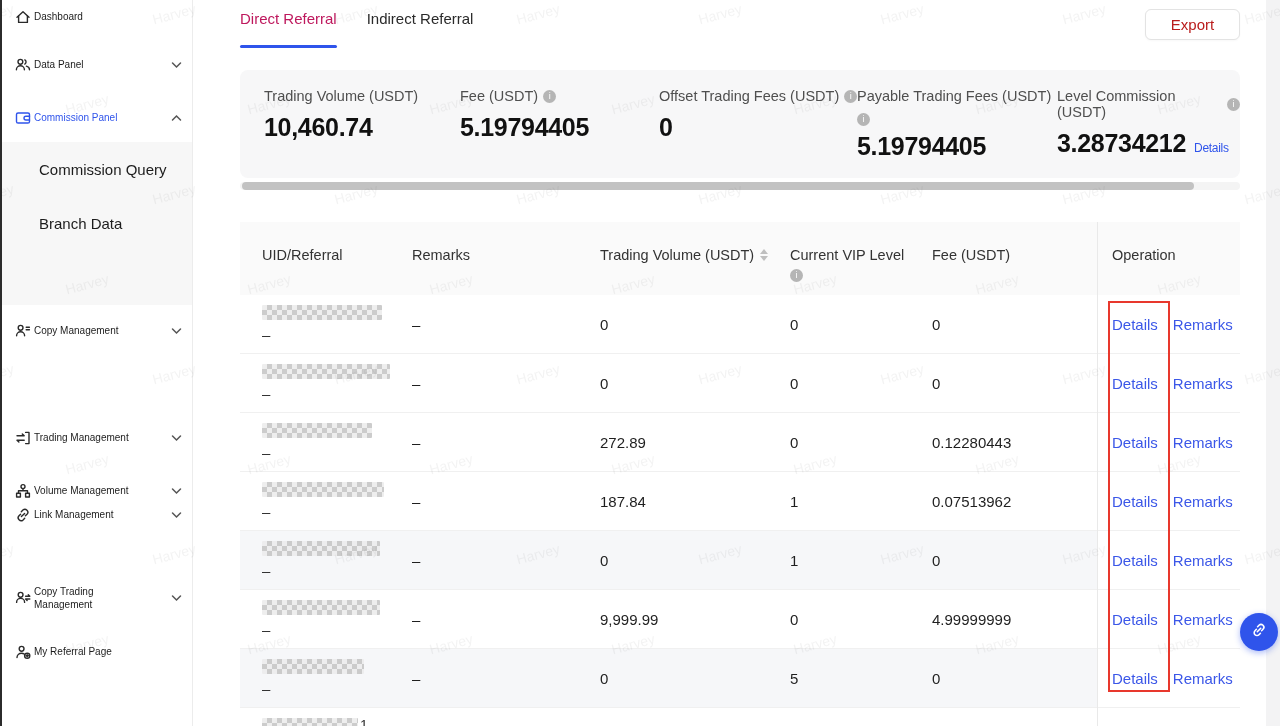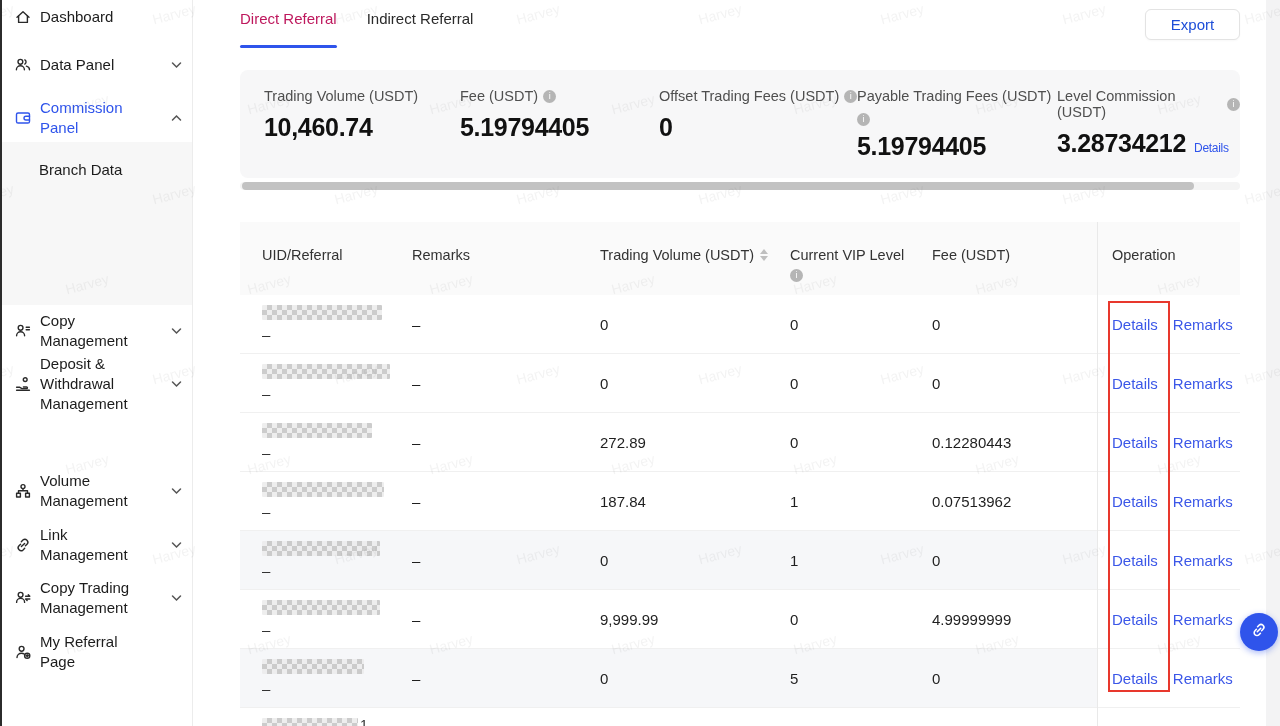--- a/index.html
+++ b/index.html
@@ -5,34 +5,34 @@
   * { margin:0; padding:0; box-sizing:border-box; }
   html,body { width:1280px; height:726px; overflow:hidden; }
   body { font-family:"Liberation Sans", sans-serif; background:#fff; position:relative; color:#1f1f1f; }
   #app { position:absolute; inset:0; }
 
   
   .left-edge { position:absolute; left:0; top:0; width:2px; height:726px; background:#2b2b2b; }
   .sidebar { position:absolute; left:2px; top:0; width:191px; height:726px; background:#fff; border-right:1px solid #ececec; }
   .side-item { position:absolute; left:0; width:100%; display:flex; align-items:center; padding:0 10px 0 10px; cursor:pointer; }
   .side-item .icn { width:22px; flex:0 0 22px; display:flex; align-items:center; justify-content:center; }
-  .side-item .lbl { margin-left:6px; font-size:15px; color:#1c1c1c; line-height:1.32; width:116px; }
+  .side-item .lbl { font-size:10px; color:#1c1c1c; line-height:1.32; width:116px; }
   .side-item .chev { margin-left:auto; display:flex; }
   .side-item.active .lbl { color:#2f54eb; }
   .submenu { position:absolute; left:0; top:142px; width:100%; height:163px; background:#f7f7f7; }
   .sub-item { position:relative; height:54px; display:flex; align-items:center; padding-left:37px; font-size:15px; color:#1c1c1c; cursor:pointer; }
   .sub-item.active { background:#eaf0fc; color:#2f54eb; }
   .sub-item.active .active-bar { position:absolute; right:0; top:7px; bottom:7px; width:4px; background:#2f54eb; }
 
   
   .tabbar { position:absolute; left:240px; top:10px; height:38px; display:flex; gap:30px; }
   .tab { font-size:15px; color:#2a2a2a; position:relative; cursor:pointer; padding-bottom:14px; }
   .tab.active { color:#be185d; }
   .tab.active::after { content:""; position:absolute; left:0; right:0; bottom:0; height:3px; background:#2f54eb; border-radius:2px; }
-  .export-btn { position:absolute; right:40px; top:9px; width:95px; height:31px; background:#fff; border:1px solid #e3e3e3; border-radius:6px; font-size:15px; color:#1d4ed8; display:flex; align-items:center; justify-content:center; cursor:pointer; box-shadow:0 1px 2px rgba(0,0,0,.03); }
+  .export-btn { position:absolute; right:40px; top:9px; width:95px; height:31px; background:#fff; border:1px solid #e3e3e3; border-radius:6px; font-size:15px; color:#b91c1c; display:flex; align-items:center; justify-content:center; cursor:pointer; box-shadow:0 1px 2px rgba(0,0,0,.03); }
 
   .stats-card { position:absolute; left:240px; top:70px; width:1000px; height:108px; background:#f7f7f8; border-radius:8px; }
   .stat { position:absolute; top:18px; }
   .stat .s-label { font-size:14.5px; color:#4f4f4f; display:flex; align-items:center; gap:5px; }
   .stat .s-value { margin-top:9px; font-size:25px; font-weight:700; color:#111; letter-spacing:-.3px; display:flex; align-items:baseline; gap:8px; }
   .stat .s-details { font-size:12px; color:#2f54eb; font-weight:400; cursor:pointer; }
   .info { display:inline-block; width:13px; height:13px; border-radius:50%; background:#b5b5b5; color:#fff; font-size:9px; line-height:13px; text-align:center; flex:0 0 13px; }
   .info::after { content:"i"; font-style:normal; }
 
   .hscroll { position:absolute; left:240px; top:182px; width:1000px; height:8px; background:#f4f4f4; border-radius:4px; }
@@ -123,75 +123,78 @@
       <span class="lbl">Commission Panel</span>
       <span class="chev">
         <svg width="11" height="8" viewBox="0 0 11 8" fill="none" stroke="#555" stroke-width="1.5" stroke-linecap="round">
             <path d="M1.5 6 5.5 2 9.5 6"></path>
           </svg>
       </span>
     </div>
 
     <div class="submenu">
       <div class="sub-item">
+        <span>Commission Query</span>
+      </div>
+      <div class="sub-item">
         <span>Branch Data</span>
       </div>
     </div>
 
     <div class="side-item" style="top:314px;height:34px;">
       <span class="icn">
         <svg class="icon" width="18" height="18" viewBox="0 0 18 18" fill="none" stroke="#2a2a2a" stroke-width="1.4" stroke-linecap="round" stroke-linejoin="round">
             <circle cx="6.6" cy="5.8" r="2.4"></circle>
             <path d="M2.6 13.8c0-2.2 1.8-4 4-4s4 1.8 4 4"></path>
             <path d="M12.2 5.2h3.2M12.2 7.8h3.2"></path>
           </svg>
       </span>
       <span class="lbl">Copy Management</span>
       <span class="chev">
         <svg width="11" height="8" viewBox="0 0 11 8" fill="none" stroke="#555" stroke-width="1.5" stroke-linecap="round">
             <path d="M1.5 2 5.5 6 9.5 2"></path>
           </svg>
       </span>
     </div>
 
-    <div class="side-item" style="top:352px;height:64px;">
-      <span class="icn">
-        <svg class="icon" width="18" height="18" viewBox="0 0 18 18" fill="none" stroke="#2a2a2a" stroke-width="1.4" stroke-linecap="round" stroke-linejoin="round">
-            <circle cx="11.2" cy="4.6" r="1.9"></circle>
-            <path d="M2.6 12.2h2.8l2.6 1.4h4.6c1.1 0 1.1-1.6 0-1.6H9.4"></path>
-            <path d="M2.6 15.2h12.8"></path>
-          </svg>
-      </span>
-      <span class="lbl">Deposit &amp; Withdrawal Management</span>
+
+    <div class="side-item" style="top:414px;height:48px;">
+      <span class="icn">
+        <svg class="icon" width="18" height="18" viewBox="0 0 18 18" fill="none" stroke="#2a2a2a" stroke-width="1.4" stroke-linecap="round" stroke-linejoin="round">
+            <path d="M11.6 3.4h3.4v11.2h-3.4"></path>
+            <path d="M3 6.8h7.2l-1.9-1.9"></path>
+            <path d="M10.2 11.2H3l1.9 1.9"></path>
+          </svg>
+      </span>
+      <span class="lbl">Trading Management</span>
       <span class="chev">
         <svg width="11" height="8" viewBox="0 0 11 8" fill="none" stroke="#555" stroke-width="1.5" stroke-linecap="round">
             <path d="M1.5 2 5.5 6 9.5 2"></path>
           </svg>
       </span>
     </div>
-
 
     <div class="side-item" style="top:467px;height:48px;">
       <span class="icn">
         <svg class="icon" width="18" height="18" viewBox="0 0 18 18" fill="none" stroke="#2a2a2a" stroke-width="1.4" stroke-linecap="round" stroke-linejoin="round">
             <circle cx="9" cy="4.6" r="2"></circle>
             <rect x="2.6" y="11.2" width="3.8" height="3.8"></rect>
             <rect x="11.6" y="11.2" width="3.8" height="3.8"></rect>
             <path d="M9 6.6v2.2M4.5 11.2V8.8h9v2.4"></path>
           </svg>
       </span>
       <span class="lbl">Volume Management</span>
       <span class="chev">
         <svg width="11" height="8" viewBox="0 0 11 8" fill="none" stroke="#555" stroke-width="1.5" stroke-linecap="round">
             <path d="M1.5 2 5.5 6 9.5 2"></path>
           </svg>
       </span>
     </div>
 
-    <div class="side-item" style="top:528px;height:34px;">
+    <div class="side-item" style="top:498px;height:34px;">
       <span class="icn">
         <svg class="icon" width="18" height="18" viewBox="0 0 18 18" fill="none" stroke="#2a2a2a" stroke-width="1.4" stroke-linecap="round" stroke-linejoin="round">
             <path d="M7.4 10.6l3.2-3.2"></path>
             <path d="M6.6 8.2 5 9.8a2.9 2.9 0 0 0 4.1 4.1l1.6-1.6"></path>
             <path d="M11.4 9.8 13 8.2a2.9 2.9 0 0 0-4.1-4.1L7.3 5.7"></path>
           </svg>
       </span>
       <span class="lbl">Link Management</span>
       <span class="chev">
         <svg width="11" height="8" viewBox="0 0 11 8" fill="none" stroke="#555" stroke-width="1.5" stroke-linecap="round">

